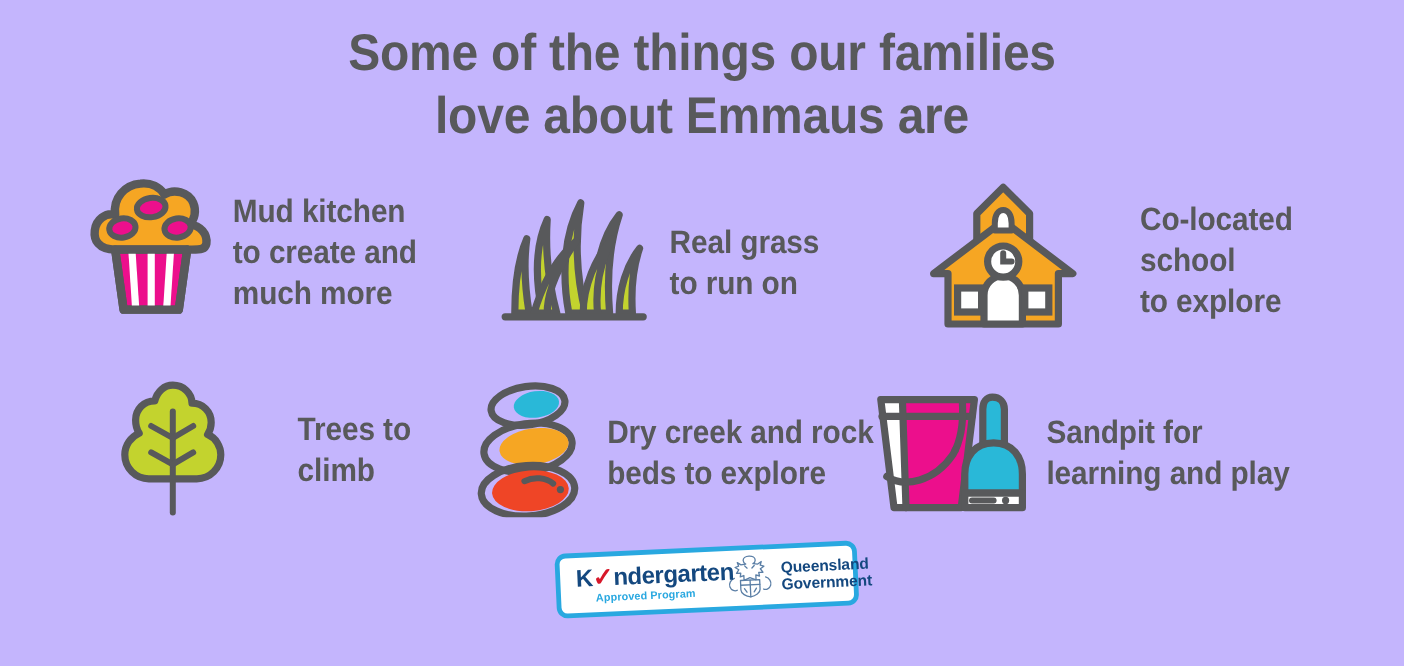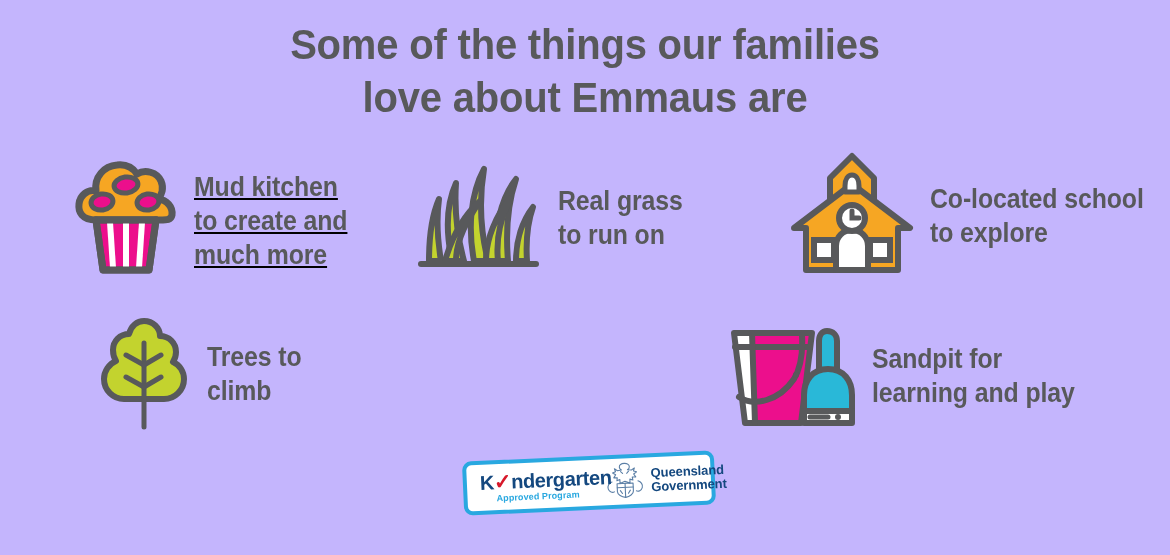--- a/index.html
+++ b/index.html
@@ -59,24 +59,24 @@
     font-weight: bold;
     font-size: 27px;
     line-height: 34px;
     letter-spacing: -0.1px;
     transform: scaleX(0.92);
     transform-origin: 0% 50%;
     white-space: pre-line;
   }
 
   
-  .f1 { left: 72px;  top: 13px; text-decoration: underline;   }
+  .f1 { left: 72px;  top: 1px;   }
   .f2 { left: 412px; top: 12px;  }
-  .f3 { left: 788px; top: 5px;   }
-  .f4 { left: 95px;  top: 168px; }
+  .f3 { left: 772px; top: 5px; gap: 36px;   }
+  .f4 { left: 95px;  top: 168px; gap: 41px; }
   .f5 { left: 390px; top: 172px; }
   .f6 { left: 724px; top: 170px; }
 
   .f1 .label { margin-left: 14px; }
   .f2 .label { margin-left: 16px; }
   .f3 .label { margin-left: 14px; }
   .f4 .label { margin-left: 14px; }
   .f5 .label { margin-left: 16px; }
   .f6 .label { margin-left: 14px; }
 
@@ -239,20 +239,36 @@
             <line x1="49" y1="52" x2="66" y2="42"></line>
             <line x1="49" y1="74" x2="31" y2="64"></line>
             <line x1="49" y1="74" x2="66" y2="64"></line>
           </g>
         </svg>
       </span>
       <span class="label">Trees to
 climb</span>
     </div>
 
+    <div class="feature f5">
+      <span class="icon-wrap">
+        <svg width="100" height="114" viewBox="0 0 100 114">
+          <ellipse cx="50" cy="21" rx="31" ry="16" fill="none" stroke="#58595b" stroke-width="6" transform="rotate(-8 50 21)"></ellipse>
+          <ellipse cx="57" cy="20" rx="19" ry="11" fill="#29b8d8" transform="rotate(-8 57 20)"></ellipse>
+          <ellipse cx="50" cy="56" rx="37" ry="20" fill="none" stroke="#58595b" stroke-width="6" transform="rotate(-8 50 56)"></ellipse>
+          <ellipse cx="55" cy="55" rx="29" ry="15" fill="#f6a623" transform="rotate(-8 55 55)"></ellipse>
+          <ellipse cx="50" cy="92" rx="39" ry="21" fill="none" stroke="#58595b" stroke-width="6" transform="rotate(-4 50 92)"></ellipse>
+          <ellipse cx="52" cy="92" rx="32" ry="17" fill="#ef4526" transform="rotate(-4 52 92)"></ellipse>
+          <path d="M47 84 C55 80 65 81 71 86" fill="none" stroke="#58595b" stroke-width="5" stroke-linecap="round"></path>
+          <circle cx="77" cy="91" r="3" fill="#58595b"></circle>
+        </svg>
+      </span>
+      <span class="label">Dry creek and rock
+beds to explore</span>
+    </div>
 
     <div class="feature f6">
       <span class="icon-wrap">
         <svg width="134" height="118" viewBox="0 0 134 118">
 
           <path d="M10 18 L88 18 L77 108 L21 108 Z" fill="#ec0f8c"></path>
           <path d="M10 18 L28 18 L31 108 L21 108 Z" fill="#ffffff"></path>
           <path d="M10 18 L88 18 L86 32 L11 32 Z" fill="#ec0f8c"></path>
           <path d="M10 18 L28 18 L28 32 L11 32 Z" fill="#ffffff"></path>
           <g fill="none" stroke="#58595b" stroke-width="6" stroke-linejoin="round" stroke-linecap="round">

